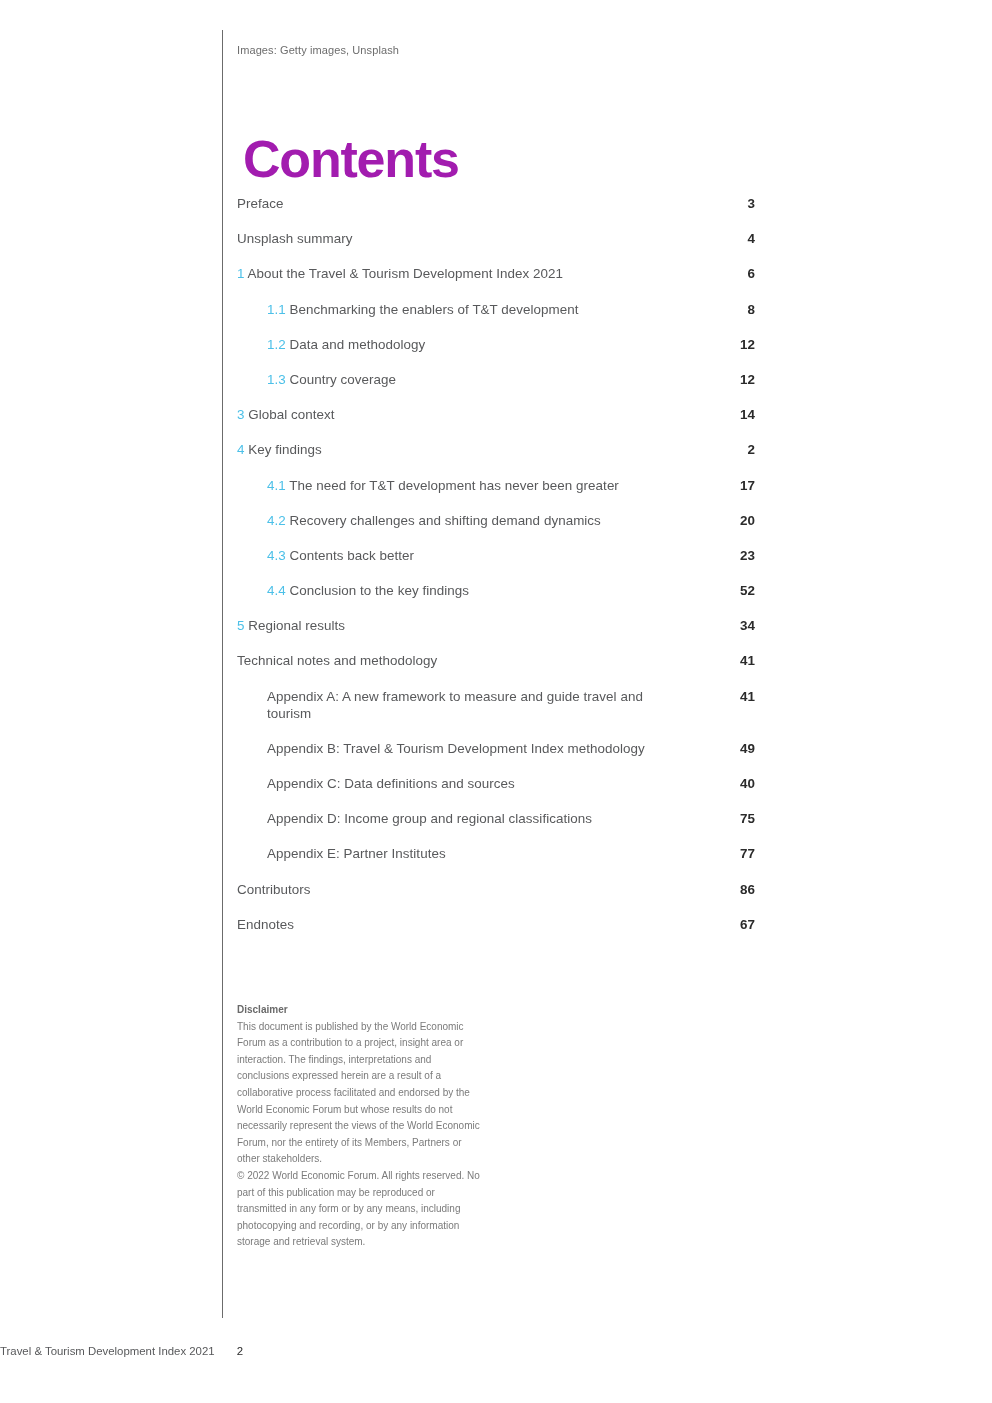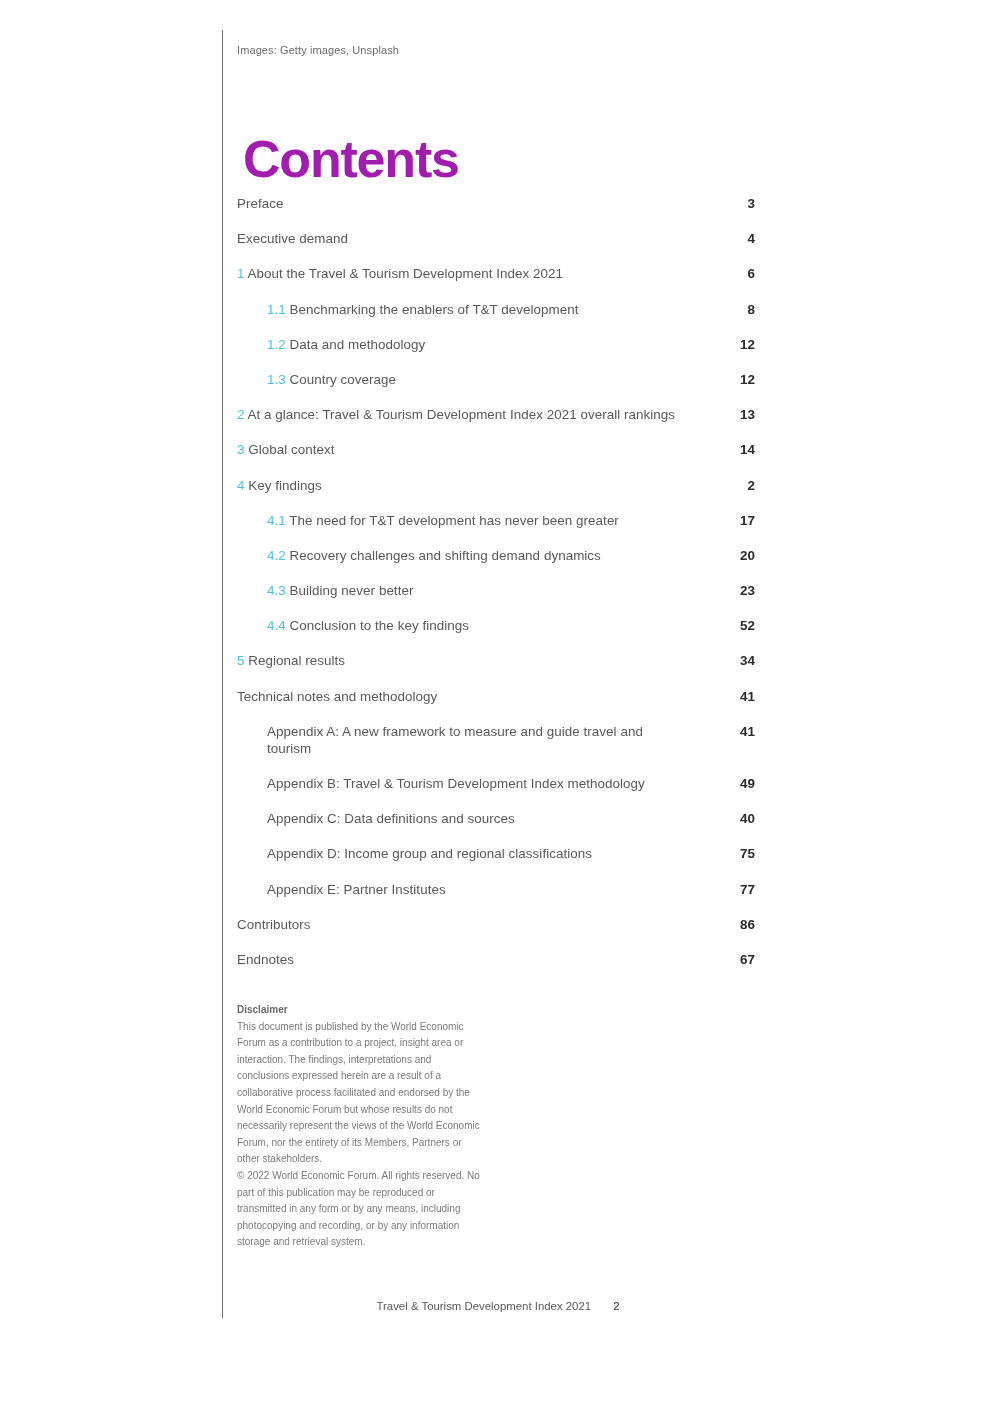--- a/index.html
+++ b/index.html
@@ -110,26 +110,25 @@
     margin: 0;
   }
   .disclaimer .copyright {
     margin-top: 0;
   }
 
   
   .footer {
     position: absolute;
     left: 0;
-    top: 1300px;
+    top: 1345px;
     width: 930px;
-    text-align: center;
+    text-align: left;
     font-size: 11.4px;
     color: #58595b;
-    padding-left: 33px;
   }
   .footer .fnum {
     display: inline-block;
     margin-left: 22px;
     font-weight: 400;
     color: #2b2b2b;
   }
 </style>
 </head>
 <body>
@@ -139,61 +138,57 @@
 <div class="credit">Images: Getty images, Unsplash</div>
 
 <h1 class="title">Contents</h1>
 
 <div class="toc" id="toc">
     <div class="toc-row">
       <div class="toc-label"><span>Preface</span></div>
       <div class="toc-page">3</div>
     </div>
     <div class="toc-row">
-      <div class="toc-label"><span>Executive demand</span></div>
+      <div class="toc-label"><span>Unsplash summary</span></div>
       <div class="toc-page">4</div>
     </div>
     <div class="toc-row">
       <div class="toc-label"><span class="toc-num">1</span> <span>About the Travel &amp; Tourism Development Index 2021</span></div>
       <div class="toc-page">6</div>
     </div>
     <div class="toc-row lvl2">
       <div class="toc-label"><span class="toc-num">1.1</span> <span>Benchmarking the enablers of T&amp;T development</span></div>
       <div class="toc-page">8</div>
     </div>
     <div class="toc-row lvl2">
       <div class="toc-label"><span class="toc-num">1.2</span> <span>Data and methodology</span></div>
       <div class="toc-page">12</div>
     </div>
     <div class="toc-row lvl2">
       <div class="toc-label"><span class="toc-num">1.3</span> <span>Country coverage</span></div>
       <div class="toc-page">12</div>
     </div>
     <div class="toc-row">
-      <div class="toc-label"><span class="toc-num">2</span> <span>At a glance: Travel &amp; Tourism Development Index 2021 overall rankings</span></div>
-      <div class="toc-page">13</div>
-    </div>
-    <div class="toc-row">
       <div class="toc-label"><span class="toc-num">3</span> <span>Global context</span></div>
       <div class="toc-page">14</div>
     </div>
     <div class="toc-row">
       <div class="toc-label"><span class="toc-num">4</span> <span>Key findings</span></div>
       <div class="toc-page">2</div>
     </div>
     <div class="toc-row lvl2">
       <div class="toc-label"><span class="toc-num">4.1</span> <span>The need for T&amp;T development has never been greater</span></div>
       <div class="toc-page">17</div>
     </div>
     <div class="toc-row lvl2">
       <div class="toc-label"><span class="toc-num">4.2</span> <span>Recovery challenges and shifting demand dynamics</span></div>
       <div class="toc-page">20</div>
     </div>
     <div class="toc-row lvl2">
-      <div class="toc-label"><span class="toc-num">4.3</span> <span>Building never better</span></div>
+      <div class="toc-label"><span class="toc-num">4.3</span> <span>Contents back better</span></div>
       <div class="toc-page">23</div>
     </div>
     <div class="toc-row lvl2">
       <div class="toc-label"><span class="toc-num">4.4</span> <span>Conclusion to the key findings</span></div>
       <div class="toc-page">52</div>
     </div>
     <div class="toc-row">
       <div class="toc-label"><span class="toc-num">5</span> <span>Regional results</span></div>
       <div class="toc-page">34</div>
     </div>

